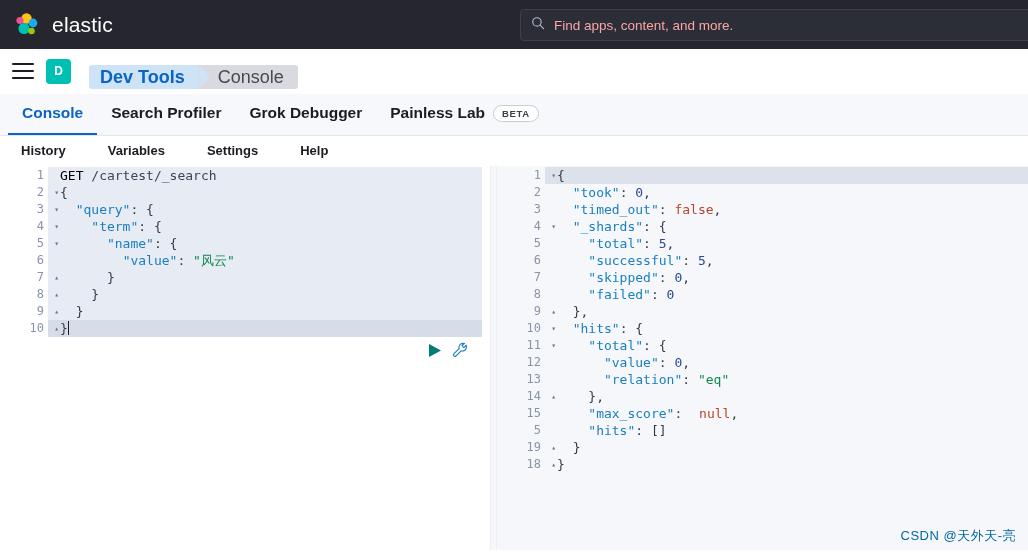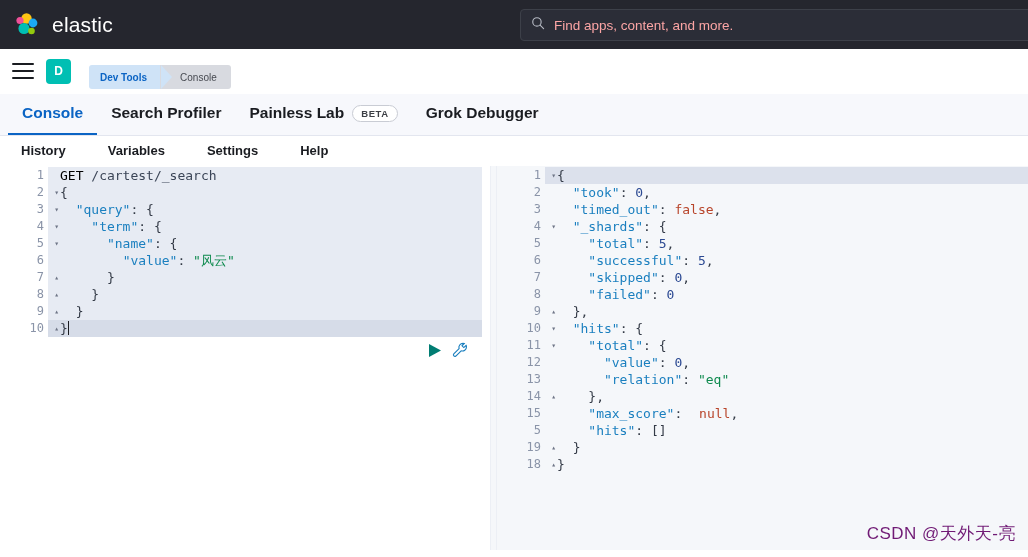--- a/index.html
+++ b/index.html
@@ -77,21 +77,21 @@
     border-radius: 4px;
     color: #fff;
     font-size: 12px;
     font-weight: 700;
     display: flex; align-items: center; justify-content: center;
   }
   .crumbs { display: flex; align-items: center; height: 24px; margin-left: 6px;}
   .crumb {
     height: 24px;
     display: flex; align-items: center;
-    font-size: 10px;
+    font-size: 18px;
     padding: 0 5px 0 14px;
     position: relative;
     margin-top: 12px;
   }
   .crumb.first {
     background: #cfe3f7;
     color: #0b64c4;
     border-radius: 3px 0 0 3px;
     padding-left: 11px;
     padding-right: 14px;
@@ -280,22 +280,22 @@
     display: inline-block;
     width: 1px;
     height: 14px;
     background: #1a1c21;
     vertical-align: -2px;
   }
   .watermark {
     position: absolute;
     right: 12px;
     bottom: 12px;
-    color: #701a75;
-    font-size: 17px;
+    color: #0369a1;
+    font-size: 13px;
     letter-spacing: 0.5px;
     user-select: none;
     z-index: 20;
   }
   .left-white-bottom {
     position: absolute;
     left: 0; top: 354px;
     width: 48px; height: 30px;
     background: #ffffff;
   }
@@ -342,25 +342,25 @@
 </div>
 
 <div class="tab-bar">
   <div class="tab active">
     <span>Console</span>
   </div>
   <div class="tab">
     <span>Search Profiler</span>
   </div>
   <div class="tab">
+    <span>Grok Debugger</span>
+  </div>
+  <div class="tab">
     <span>Painless Lab</span>
     <span class="beta-badge">BETA</span>
-  </div>
-  <div class="tab">
-    <span>Grok Debugger</span>
   </div>
 </div>
 
 <div class="console-menu">
   <div class="item">History</div>
   <div class="item">Variables</div>
   <div class="item">Settings</div>
   <div class="item">Help</div>
 </div>
 

